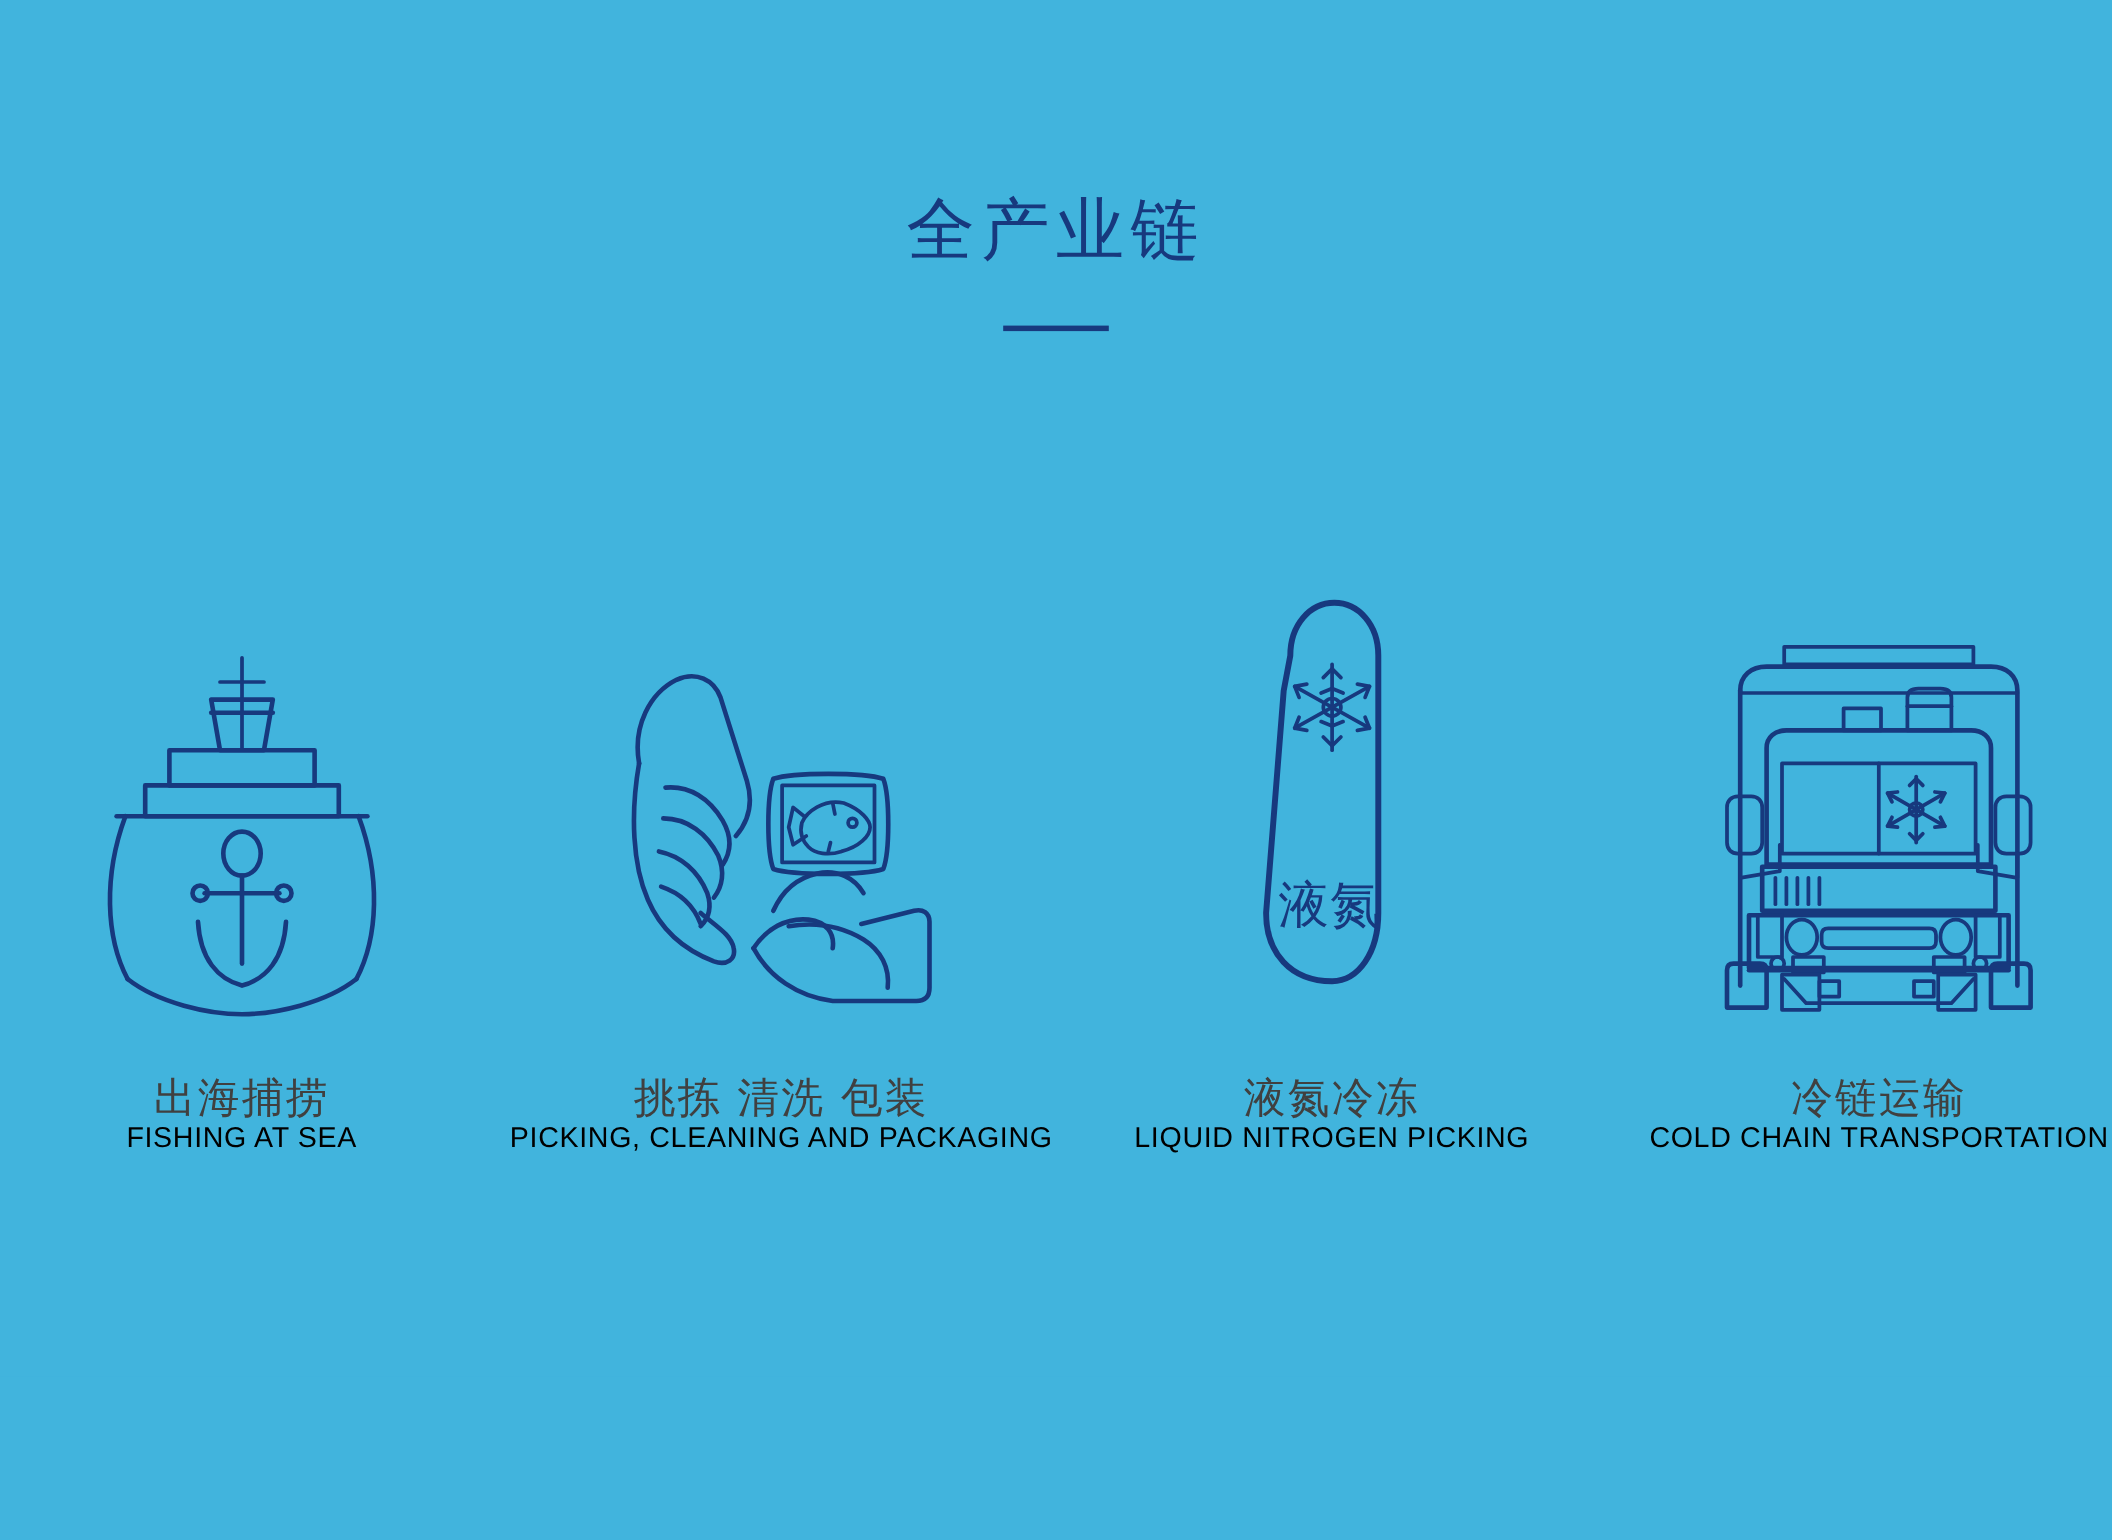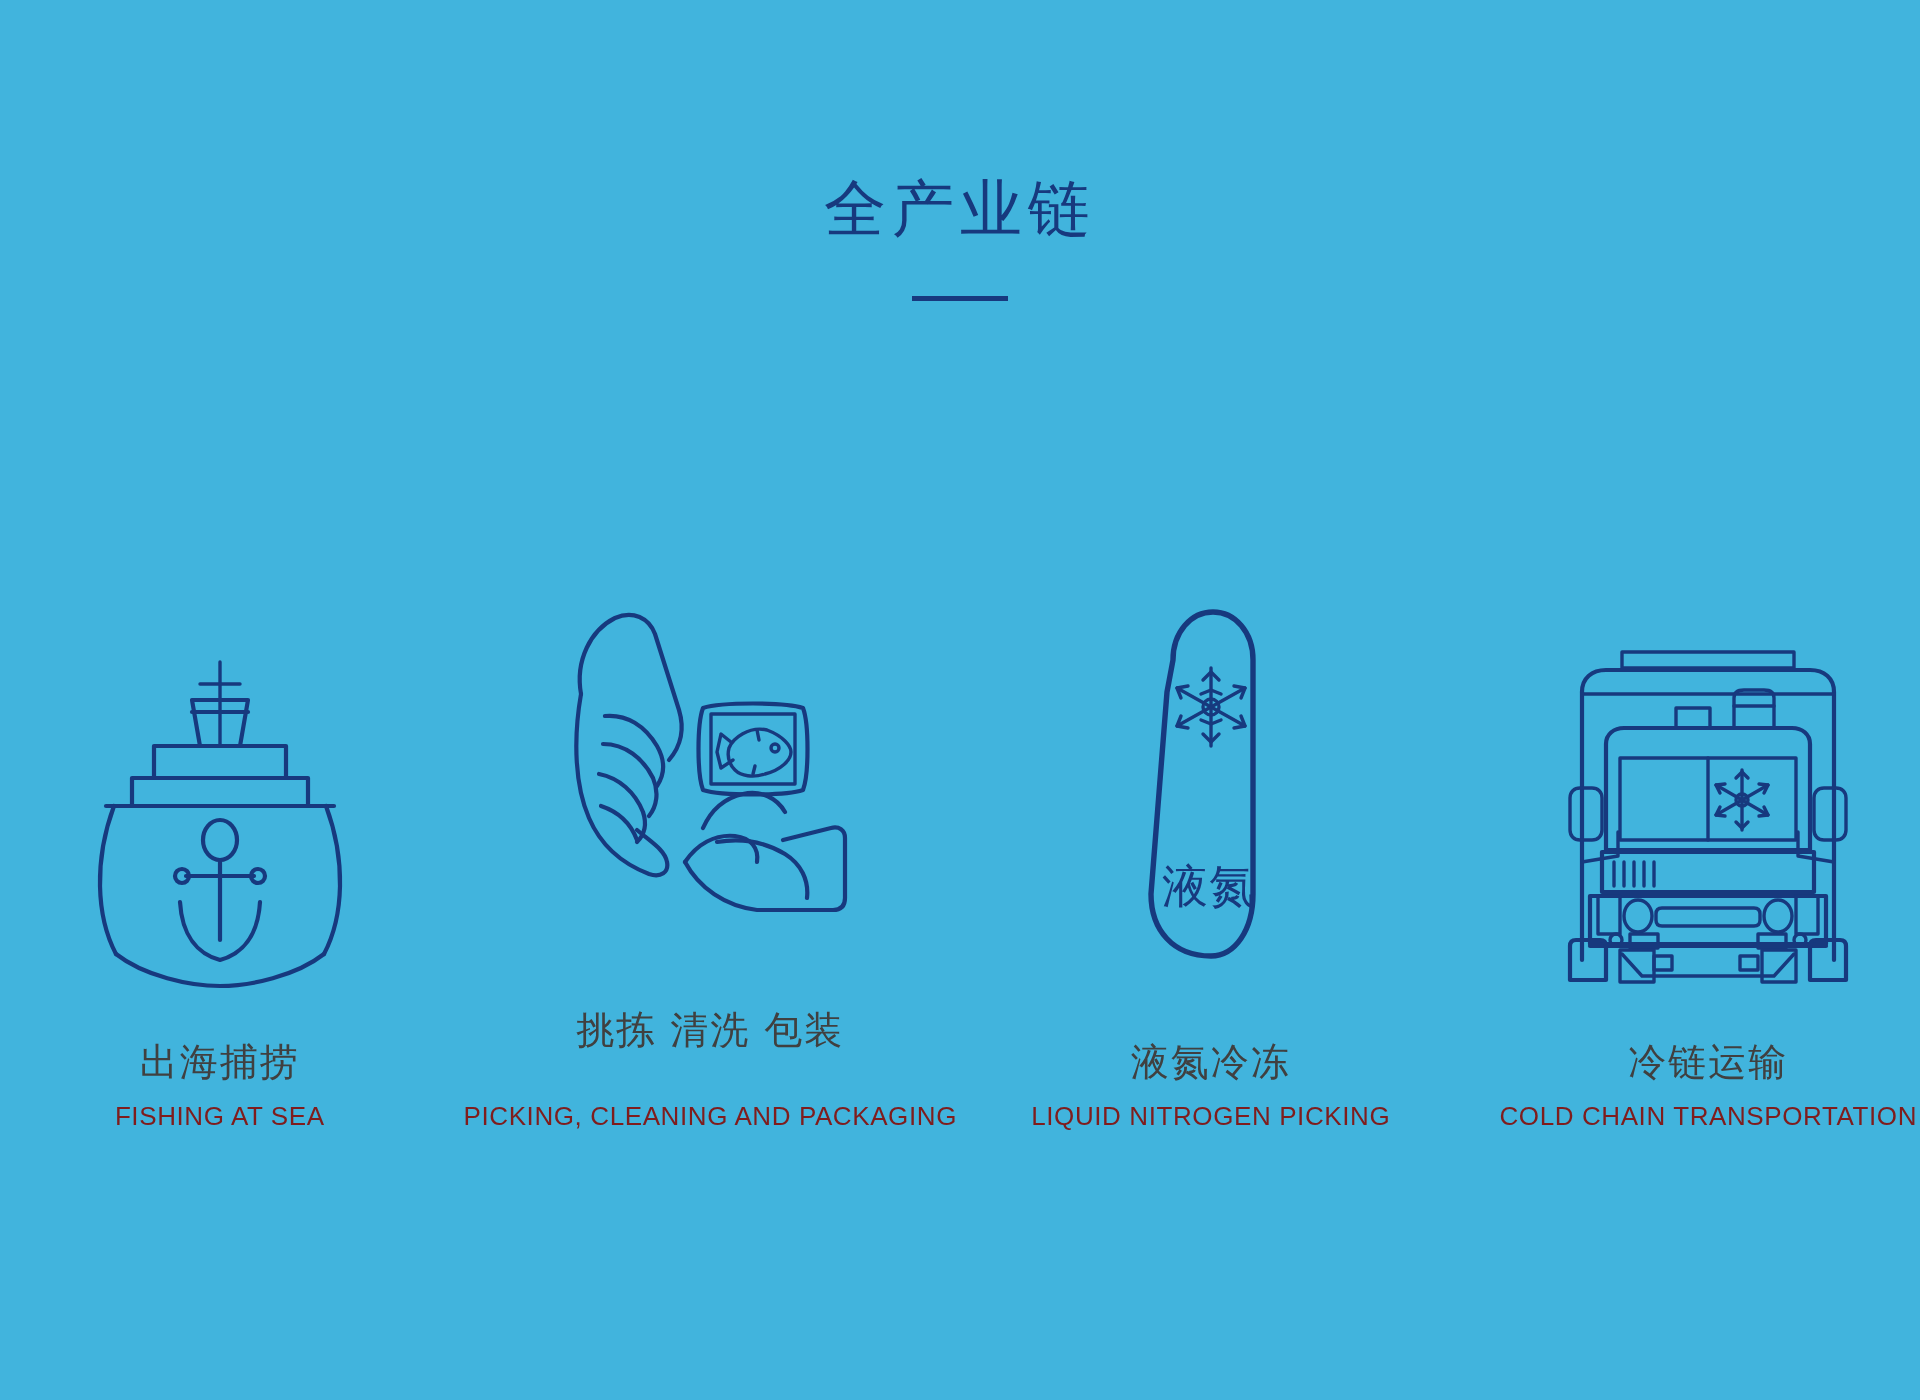--- a/index.html
+++ b/index.html
@@ -76,32 +76,31 @@
   .col-label-cn {
     margin-top: 58px;
     color: #404040;
     font-size: 38px;
     letter-spacing: 2px;
     line-height: 1.1;
     white-space: nowrap;
     font-family: "DejaVu Sans", "Liberation Sans", sans-serif;
   }
   .col-label-en {
-    margin-top: 18px;
-    color: #7f1d1d;
+    color: #000000;
     font-size: 26px;
     letter-spacing: 0.6px;
     line-height: 1.1;
     white-space: nowrap;
     font-family: "Liberation Sans", sans-serif;
   }
 
   
   .col-1 { transform: translateX(-18px); }
-  .col-2 { transform: translateX(-12px); gap: 32px; }
+  .col-2 { transform: translateX(-12px); }
   .col-3 { transform: translateX(4px); }
   .col-4 { transform: translateX(26px); }
 
   .ln { fill: none; stroke: #17397e; stroke-width: 4.2; stroke-linecap: round; stroke-linejoin: round; }
   .ln-t { fill: none; stroke: #17397e; stroke-width: 3.4; stroke-linecap: round; stroke-linejoin: round; }
   .ln-h { fill: none; stroke: #17397e; stroke-width: 5.4; stroke-linecap: round; stroke-linejoin: round; }
   .nitro-text {
     fill: #17397e;
     font-size: 46px;
     font-family: "DejaVu Sans", "Liberation Sans", sans-serif;

